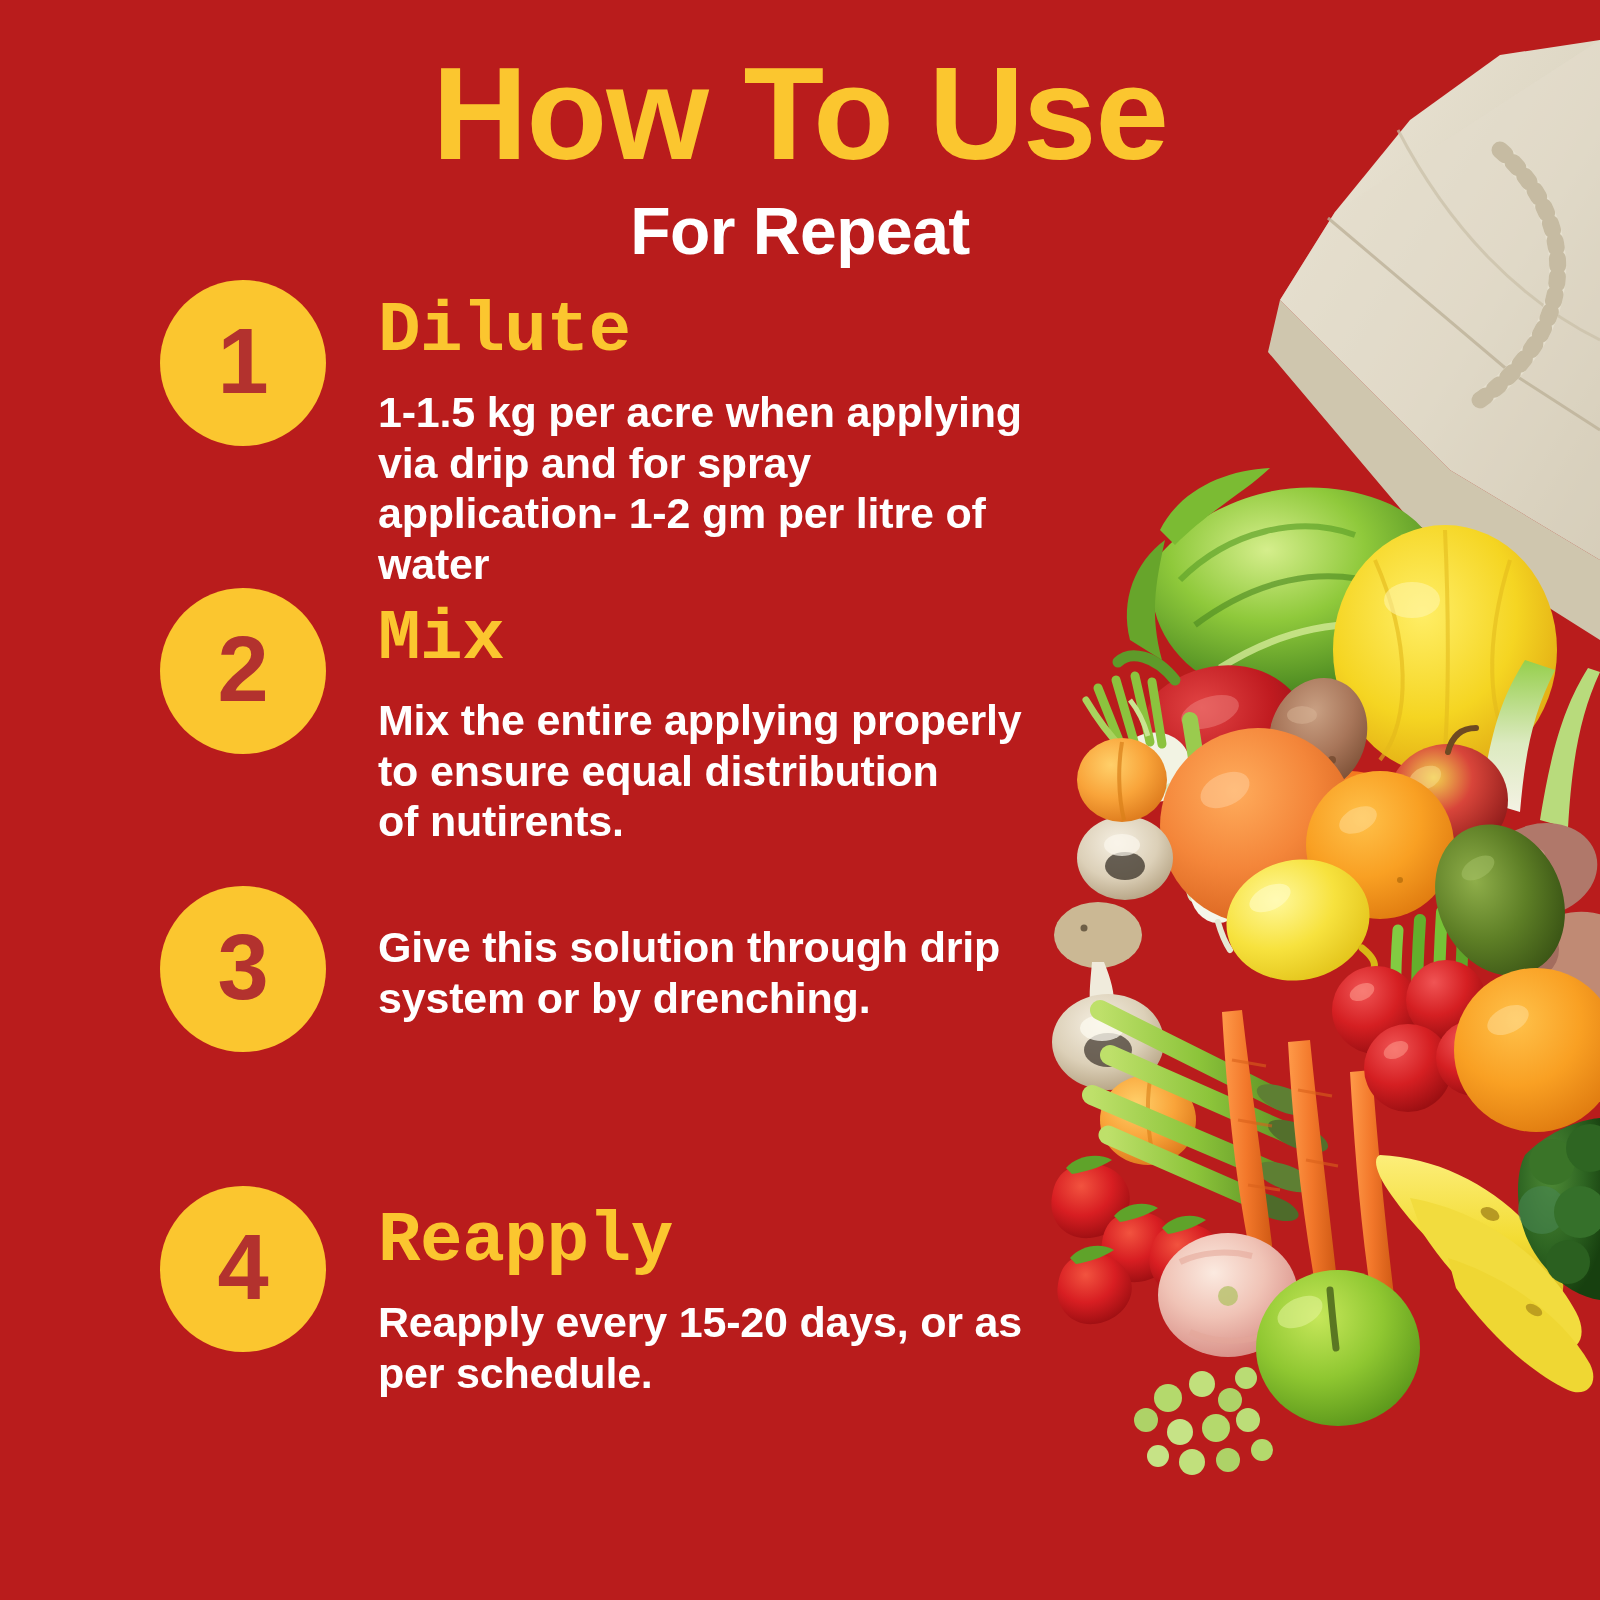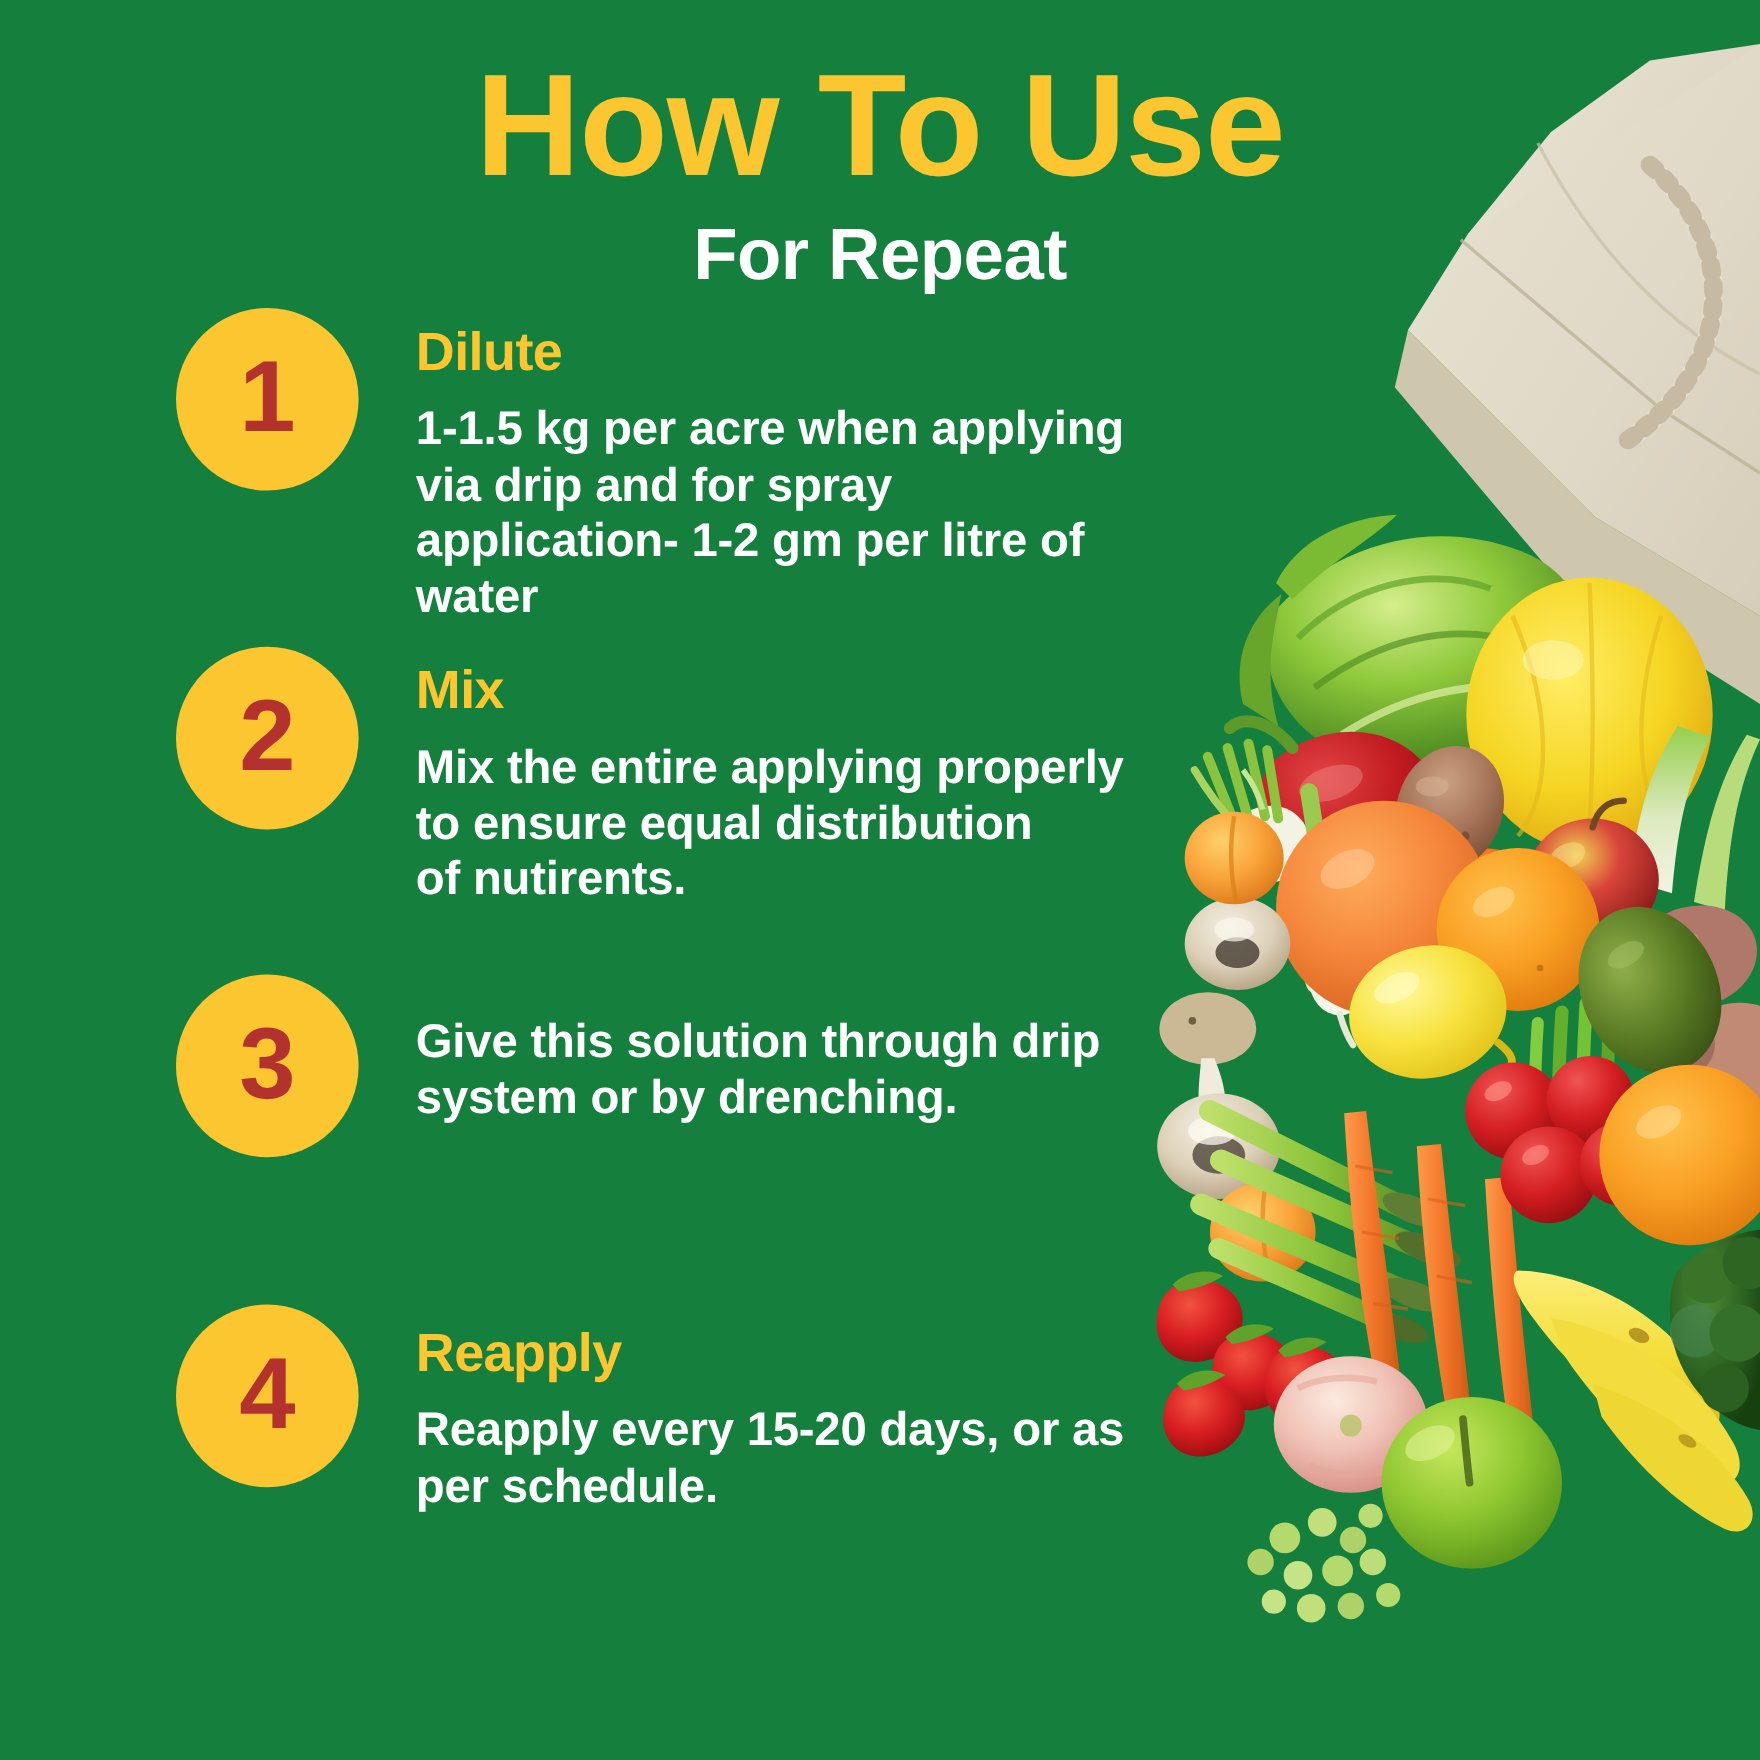--- a/index.html
+++ b/index.html
@@ -10,21 +10,21 @@
     width: 1600px;
     height: 1600px;
     background: #6B111E;
     font-family: "Liberation Sans", sans-serif;
     overflow: hidden;
     position: relative;
   }
   #poster {
     position: absolute;
     inset: 0;
-    background: #15803d;
+    background: #b91c1c;
     overflow: hidden;
   }
 
   
   .header {
     position: absolute;
     top: 48px;
     left: 0;
     width: 1600px;
     text-align: center;
@@ -78,26 +78,27 @@
     color: #B3322E;
     line-height: 1;
     display: block;
     transform: translateY(-2px);
   }
   .step-body {
     margin-left: 378px;
     padding-right: 30px;
   }
   .step-title {
-    font-size: 49px;
+    font-size: 71px;
     font-weight: 800;
     color: #FBC62F;
     line-height: 1.0;
     margin: 0;
     letter-spacing: -0.5px;
+    font-family: Liberation Mono, monospace;
   }
   .step-desc {
     font-size: 43px;
     font-weight: 700;
     color: #FFFFFF;
     line-height: 1.18;
     margin: 20px 0 0 0;
     white-space: pre-line;
     letter-spacing: -0.2px;
   }

